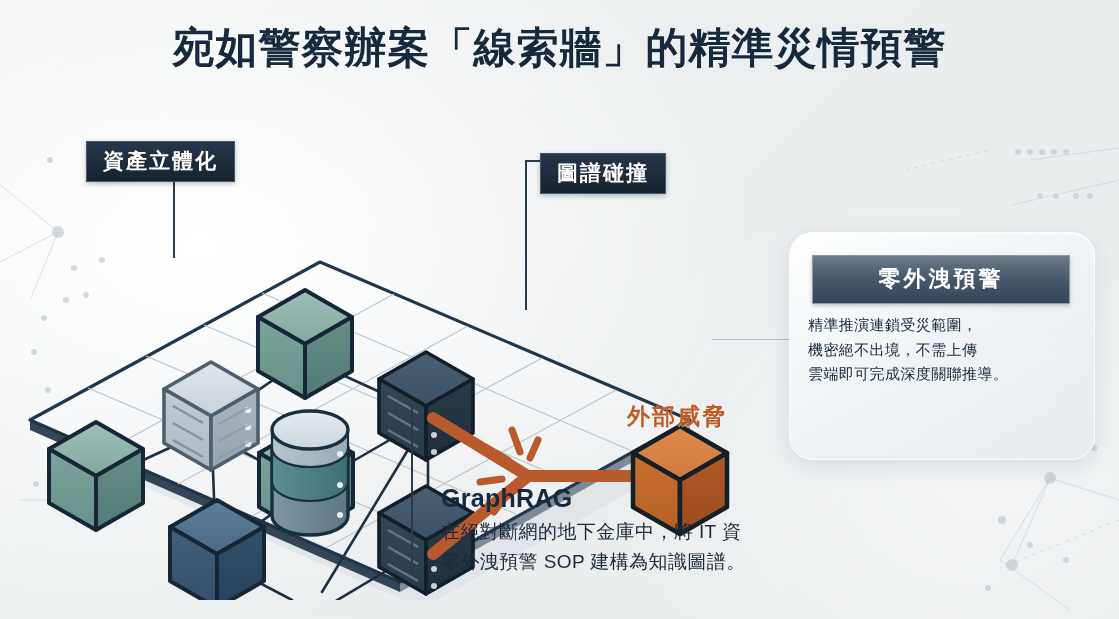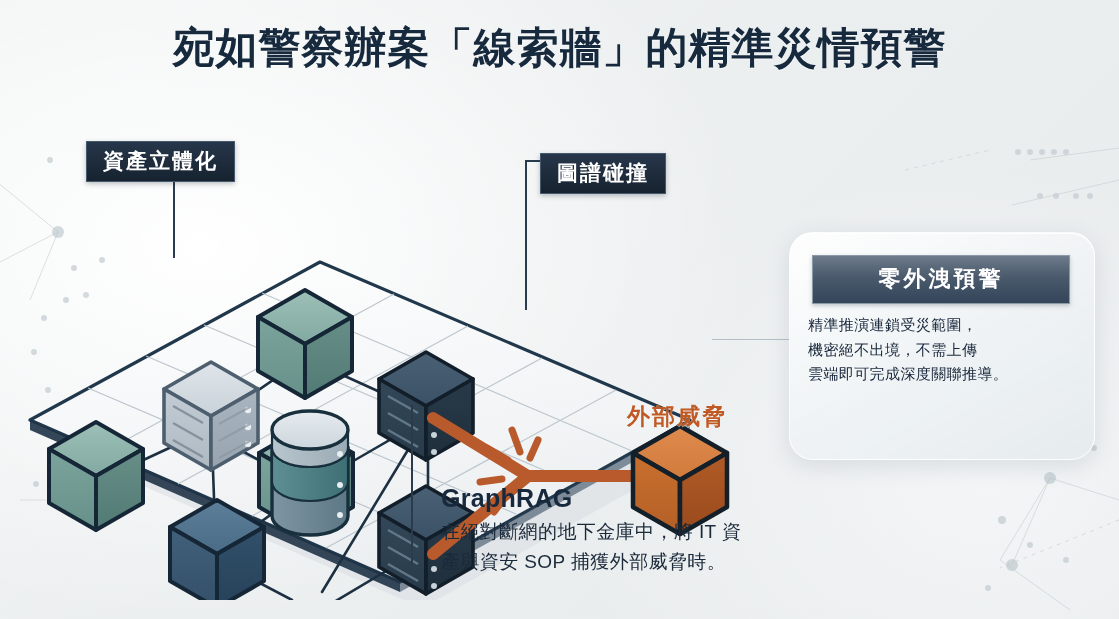--- a/index.html
+++ b/index.html
@@ -473,21 +473,21 @@
   <div class="leader" style="left:411px; top:405px; width:2px; height:160px;"></div>
 
   <div class="badge-dark" id="badge-asset">資產立體化</div>
 
   <div class="badge-dark" id="badge-collide">圖譜碰撞</div>
 
 
   <div id="graphrag-block">
     <div class="graphrag-title">GraphRAG</div>
     <div class="graphrag-body">在絕對斷網的地下金庫中，將 IT 資
-產與資安 SOP 捕獲外部威脅時。</div>
+零外洩預警 SOP 建構為知識圖譜。</div>
   </div>
 
   <div id="threat-label">外部威脅</div>
 
   <div id="panel-connector"></div>
 
   <div id="panel">
     <div id="panel-badge">零外洩預警</div>
     <div id="panel-body">精準推演連鎖受災範圍，
 機密絕不出境，不需上傳

